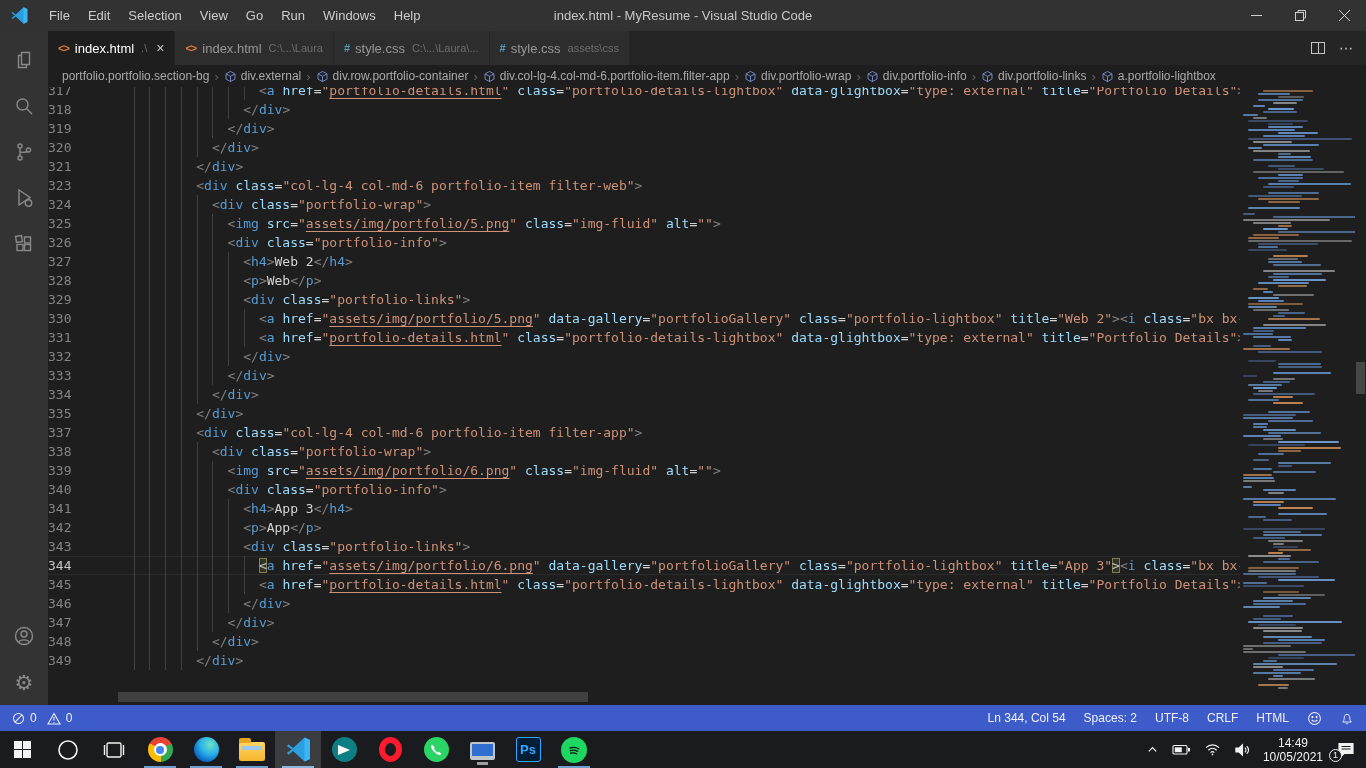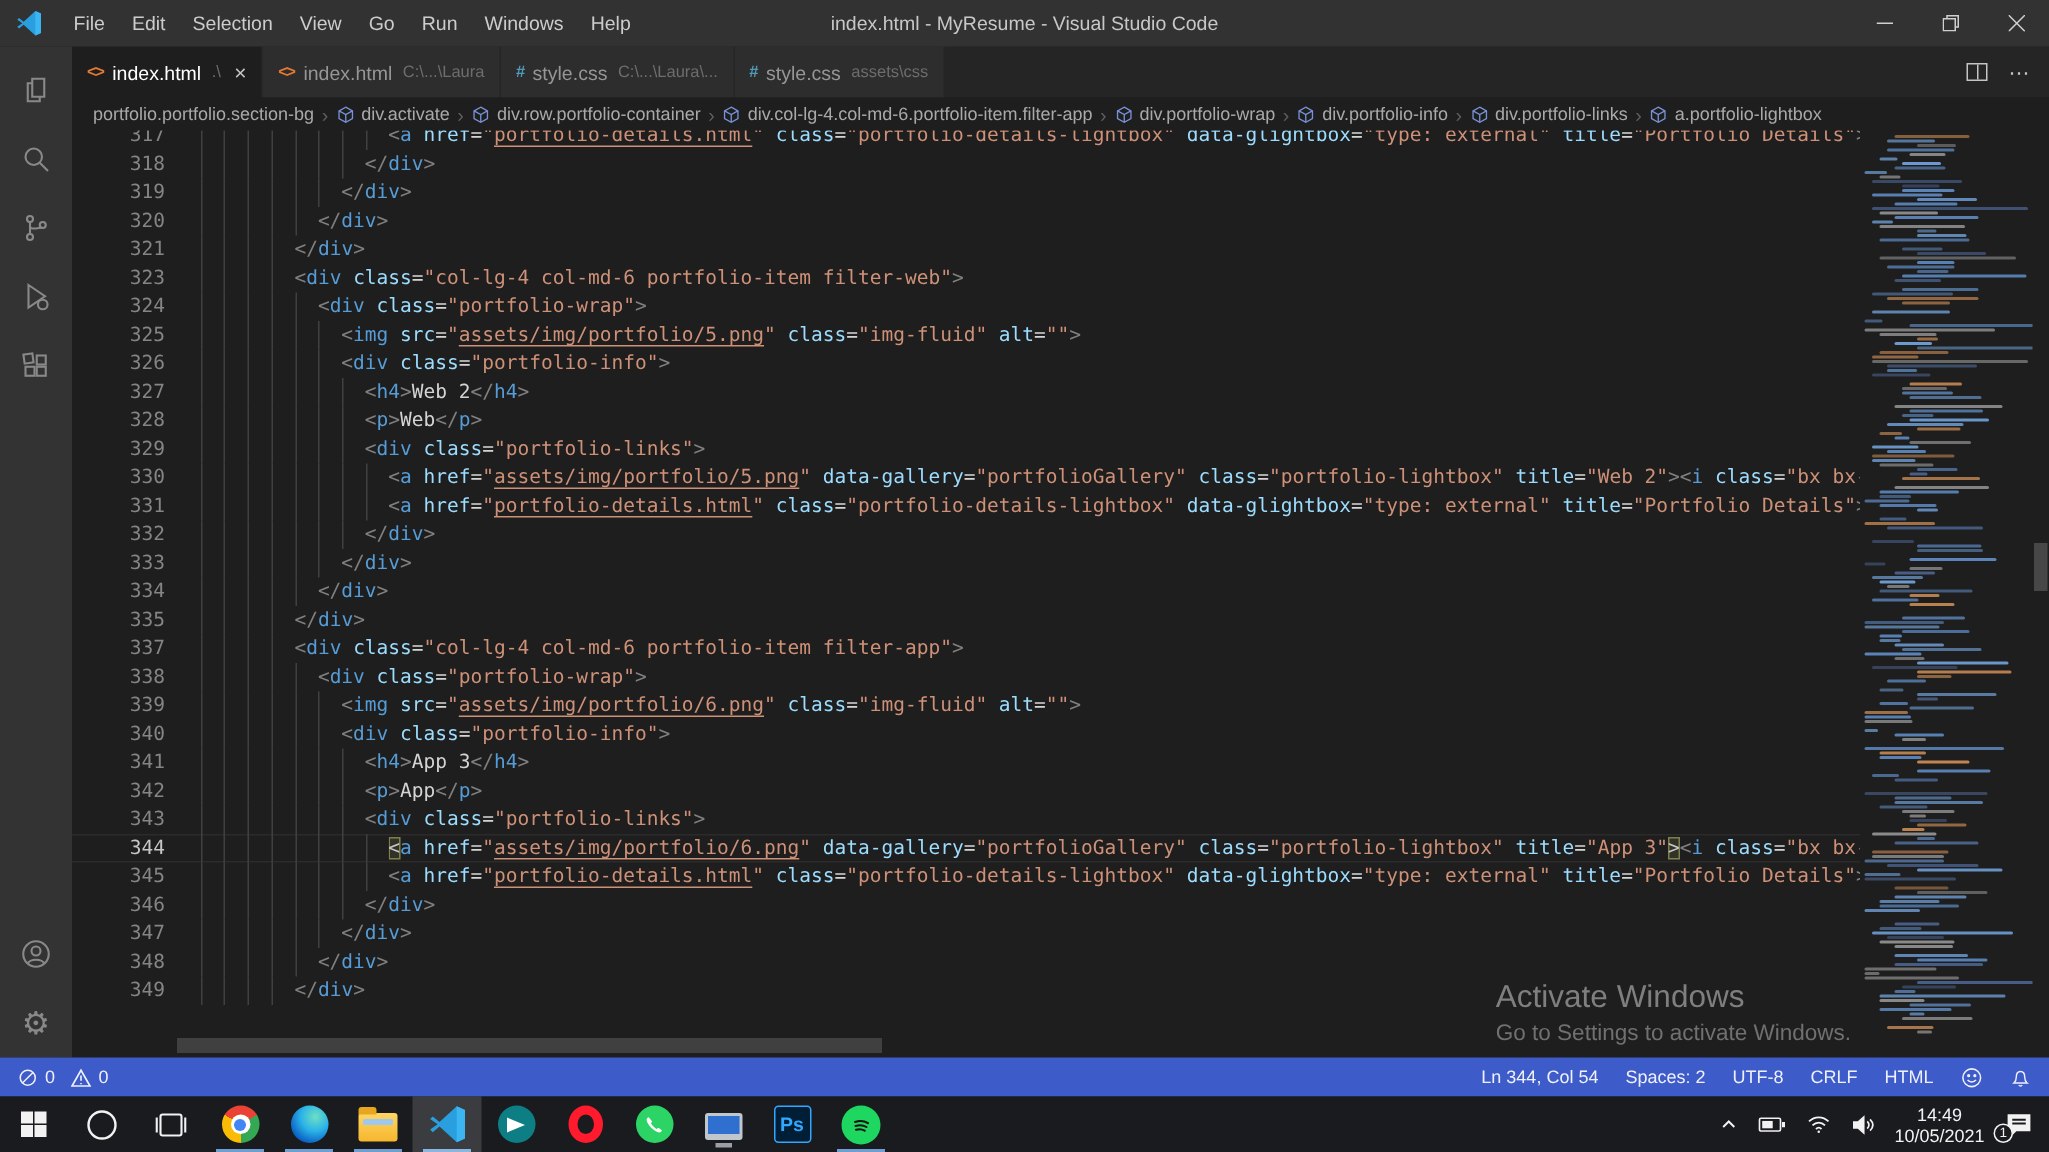--- a/index.html
+++ b/index.html
@@ -52,21 +52,21 @@
   .bc-item { display:flex; align-items:center; cursor:default; }
   .bc-sep { color:#5f5f5f; margin:0 5px; font-size:13px; }
   .bc-cube { margin-right:4px; display:inline-flex; }
 
   
   .editor { flex:1; position:relative; overflow:hidden; display:flex; }
   .code-area { flex:1; overflow:hidden; margin-top:-6px; min-width:0; position:relative; }
   .code-line { height:19px; line-height:19px; font-family:"DejaVu Sans Mono", monospace;
                font-size:13px; white-space:pre; display:flex; position:relative; }
   .code-line.current { box-shadow: inset 0 1px 0 #2b2b2b, inset 0 -1px 0 #2b2b2b; }
-  .num { display:inline-block; width:62px; text-align:right; color:#858585; flex:none;
+  .num { display:inline-block; width:62px; color:#858585; flex:none;
          margin-right:8px; font-size:13px; }
   .code-line.current .num { color:#c6c6c6; }
   .code-text { flex:none; }
   .guide { position:absolute; top:0; bottom:0; width:1px; background:#404040; }
   .seg-w { color:#d4d4d4; }
   .seg-p { color:#808080; }
   .seg-t { color:#569cd6; }
   .seg-a { color:#9cdcfe; }
   .seg-o { color:#d4d4d4; }
   .seg-s { color:#ce9178; }
@@ -264,21 +264,21 @@
             <span>portfolio.portfolio.section-bg</span>
           </span>
           <span class="bc-sep">›</span>
           <span class="bc-item">
             <span class="bc-cube">
               <svg width="13" height="13" viewBox="0 0 16 16" fill="none" stroke="#7892d8" stroke-width="1.1">
                 <path d="M8 1.8l5.5 3v6.4l-5.5 3-5.5-3V4.8z"></path>
                 <path d="M2.5 4.8L8 7.8l5.5-3M8 7.8v6.4"></path>
               </svg>
             </span>
-            <span>div.activate</span>
+            <span>div.external</span>
           </span>
           <span class="bc-sep">›</span>
           <span class="bc-item">
             <span class="bc-cube">
               <svg width="13" height="13" viewBox="0 0 16 16" fill="none" stroke="#7892d8" stroke-width="1.1">
                 <path d="M8 1.8l5.5 3v6.4l-5.5 3-5.5-3V4.8z"></path>
                 <path d="M2.5 4.8L8 7.8l5.5-3M8 7.8v6.4"></path>
               </svg>
             </span>
             <span>div.row.portfolio-container</span>
@@ -568,24 +568,20 @@
             <div class="mm-line" style="margin-left: 33px; width: 9.59758px; background: rgb(110, 156, 210); opacity: 0.740499;"></div>
             <div class="mm-line" style="margin-left: 28px; width: 47.2786px; background: rgb(140, 140, 140); opacity: 0.848218;"></div>
             <div class="mm-line"></div>
             <div class="mm-line" style="margin-left: 18px; width: 30.7142px; background: rgb(192, 133, 82); opacity: 0.851977;"></div>
             <div class="mm-line" style="margin-left: 38px; width: 9.6207px; background: rgb(140, 140, 140); opacity: 0.806339;"></div>
           </div>
         <div class="vscroll">
           <div class="vthumb"></div>
         </div>
         <div class="hscroll-thumb"></div>
-        <div class="watermark">
-          <div class="wm1">Activate Windows</div>
-          <div class="wm2">Go to Settings to activate Windows.</div>
-        </div>
       </div>
     </div>
   </div>
 
   <div class="statusbar">
     <div class="sb-group">
       <span class="sb-ico">
         <svg width="13" height="13" viewBox="0 0 14 14" fill="none" stroke="#eef0fb" stroke-width="1.1">
             <circle cx="7" cy="7" r="5.4"></circle>
             <line x1="3.2" y1="10.8" x2="10.8" y2="3.2"></line>

